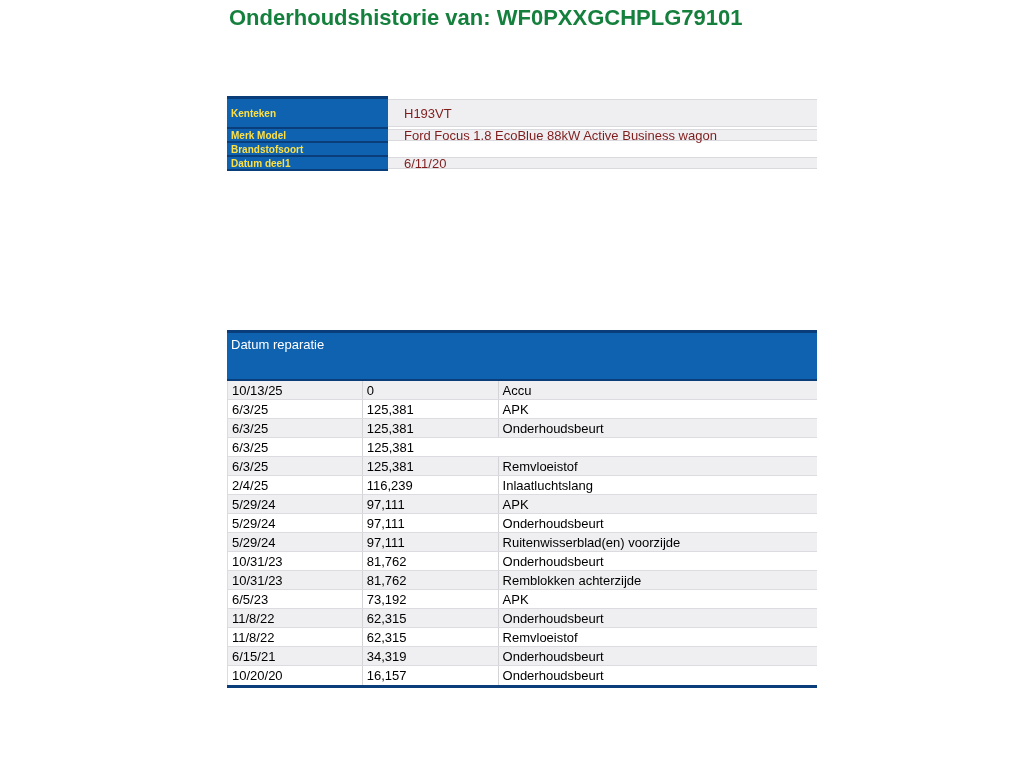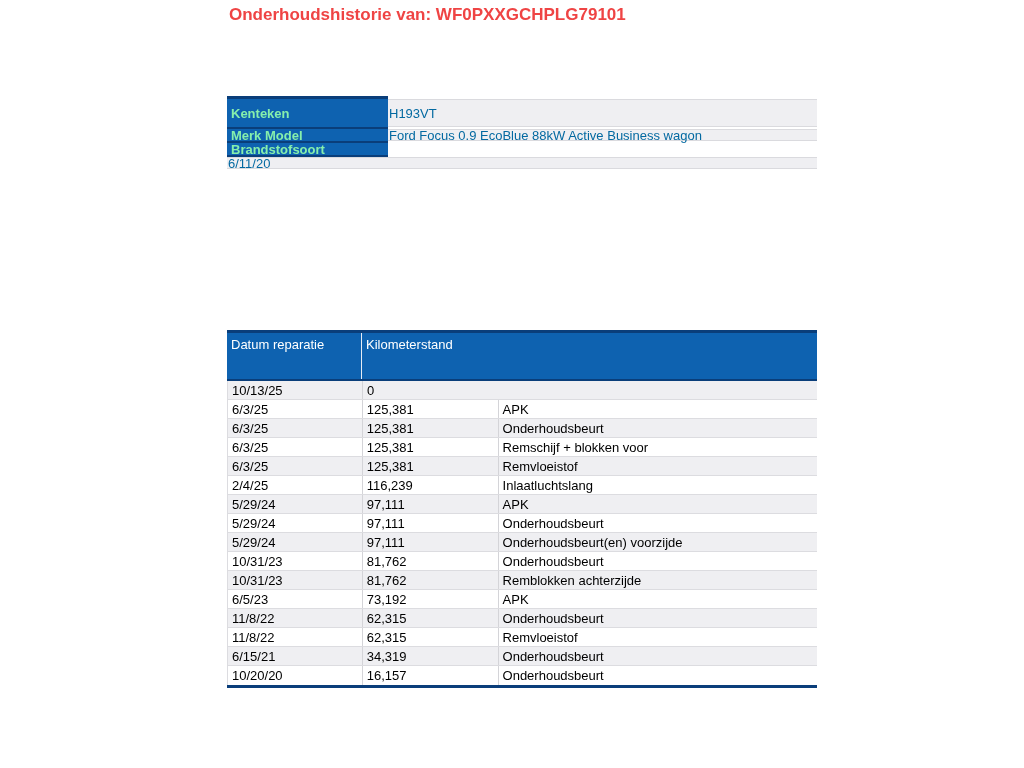--- a/index.html
+++ b/index.html
@@ -2,50 +2,50 @@
 <html><head>
 <meta charset="utf-8">
 <style>
   * { margin:0; padding:0; box-sizing:border-box; }
   html,body { width:1024px; height:768px; background:#ffffff;
               font-family:"Liberation Sans", sans-serif; color:#000; }
   body { position:relative; overflow:hidden; }
 
   .page-title {
     position:absolute; left:229px; top:5px;
-    font-size:17px; font-weight:bold; color:#ef4444;
+    font-size:22px; font-weight:bold; color:#15803d;
   }
 
   
   .info-table { position:absolute; left:227px; top:96px; width:590px; }
   .info-row { display:flex; height:14px; }
   .info-row:first-child { height:33px; }
   .info-label {
-    width:161px; background:#0E62B0; color:#86efac;
-    font-weight:bold; font-size:13px;
+    width:161px; background:#0E62B0; color:#fde047;
+    font-weight:bold; font-size:10px;
     border-bottom:2px solid #0A3E7A;
     display:flex; align-items:center; padding-left:4px;
   }
   .info-row:first-child .info-label { border-top:3px solid #0A3E7A; }
   .info-value {
-    flex:1; background:#EFEFF2; color:#0369a1;
-    font-size:13px; display:flex; align-items:center; padding-left:1px;
+    flex:1; background:#EFEFF2; color:#7f1d1d;
+    font-size:13px; display:flex; align-items:center; padding-left:16px;
     border-bottom:2px solid #ffffff;
     box-shadow: inset 0 1px 0 #DADADE, inset 0 -1px 0 #DADADE;
   }
   .info-row:first-child .info-value { border-top:3px solid #ffffff; }
 
   
   .history-table {
     position:absolute; left:227px; top:330px; width:590px;
     border-top:3px solid #0A3E7A; border-bottom:3px solid #0A3E7A;
   }
   .history-header {
     display:flex; height:48px; background:#0E62B0;
-    border-bottom:2px solid #0A3E7A; color:#ffffff; font-size:13px;
+    border-bottom:2px solid #0A3E7A; color:#ffffff; font-size:13px;gap:32px;
   }
   .h-cell { padding:4px 0 0 4px; }
   .h-cell + .h-cell { border-left:1px solid #E6ECF4; }
   .c1 { width:134px; }
   .c2 { width:136px; }
   .c3 { width:320px; }
 
   .history-body { border-left:1px solid #DCDCE0; }
   .t2-row {
     display:flex; height:19px; align-items:center;
@@ -63,59 +63,59 @@
 <div class="page-title">Onderhoudshistorie van: WF0PXXGCHPLG79101</div>
 
 <div class="info-table">
   <div class="info-row">
     <div class="info-label">Kenteken</div>
     <div class="info-value">H193VT</div>
   </div>
 
   <div class="info-row">
     <div class="info-label">Merk Model</div>
-    <div class="info-value">Ford Focus 0.9 EcoBlue 88kW Active Business wagon</div>
+    <div class="info-value">Ford Focus 1.8 EcoBlue 88kW Active Business wagon</div>
   </div>
 
   <div class="info-row">
     <div class="info-label">Brandstofsoort</div>
   </div>
 
   <div class="info-row">
+    <div class="info-label">Datum deel1</div>
     <div class="info-value">6/11/20</div>
   </div>
 </div>
 
 <div class="history-table">
   <div class="history-header">
     <div class="h-cell c1">Datum reparatie</div>
-    <div class="h-cell c2">Kilometerstand</div>
   </div>
   <div class="history-body">
   <div class="t2-row">
     <div class="t2-cell c1">10/13/25</div>
     <div class="t2-cell c2">0</div>
+    <div class="t2-cell c3">Accu</div>
   </div>
 
   <div class="t2-row">
     <div class="t2-cell c1">6/3/25</div>
     <div class="t2-cell c2">125,381</div>
     <div class="t2-cell c3">APK</div>
   </div>
 
   <div class="t2-row">
     <div class="t2-cell c1">6/3/25</div>
     <div class="t2-cell c2">125,381</div>
     <div class="t2-cell c3">Onderhoudsbeurt</div>
   </div>
 
   <div class="t2-row">
     <div class="t2-cell c1">6/3/25</div>
     <div class="t2-cell c2">125,381</div>
-    <div class="t2-cell c3">Remschijf + blokken voor</div>
   </div>
 
   <div class="t2-row">
     <div class="t2-cell c1">6/3/25</div>
     <div class="t2-cell c2">125,381</div>
     <div class="t2-cell c3">Remvloeistof</div>
   </div>
 
   <div class="t2-row">
     <div class="t2-cell c1">2/4/25</div>
@@ -131,21 +131,21 @@
 
   <div class="t2-row">
     <div class="t2-cell c1">5/29/24</div>
     <div class="t2-cell c2">97,111</div>
     <div class="t2-cell c3">Onderhoudsbeurt</div>
   </div>
 
   <div class="t2-row">
     <div class="t2-cell c1">5/29/24</div>
     <div class="t2-cell c2">97,111</div>
-    <div class="t2-cell c3">Onderhoudsbeurt(en) voorzijde</div>
+    <div class="t2-cell c3">Ruitenwisserblad(en) voorzijde</div>
   </div>
 
   <div class="t2-row">
     <div class="t2-cell c1">10/31/23</div>
     <div class="t2-cell c2">81,762</div>
     <div class="t2-cell c3">Onderhoudsbeurt</div>
   </div>
 
   <div class="t2-row">
     <div class="t2-cell c1">10/31/23</div>

